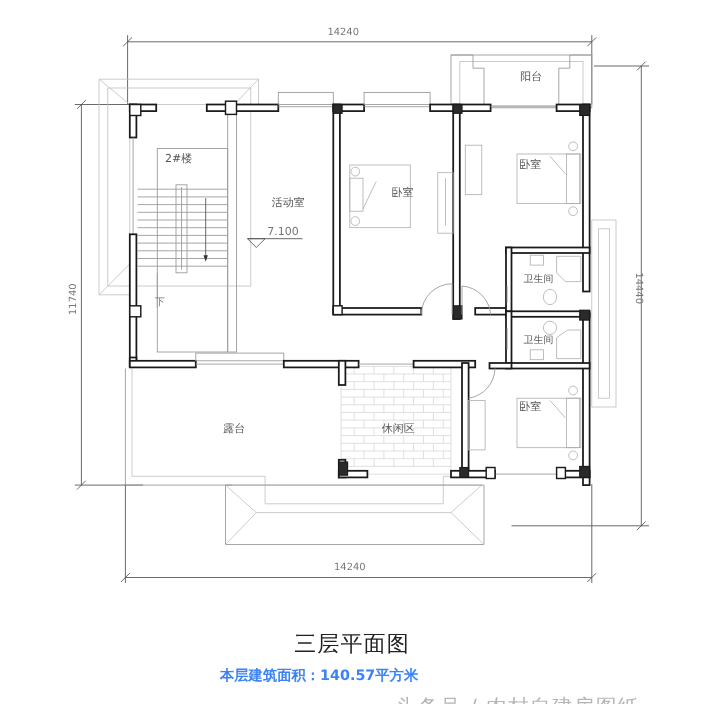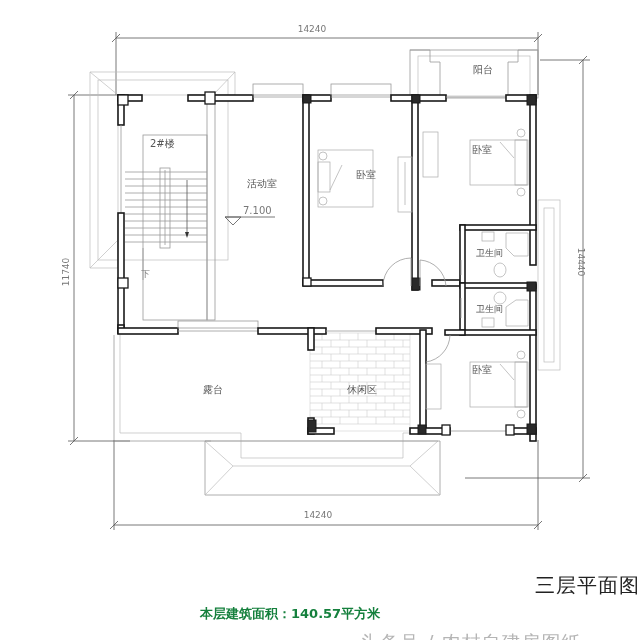--- a/index.html
+++ b/index.html
@@ -9,26 +9,26 @@
   .thin { stroke: #9a9a9a; stroke-width: 0.8; fill: none; }
   .light { stroke: #bcbcbc; stroke-width: 0.7; fill: none; }
   .wall { stroke: #1a1a1a; stroke-width: 1.6; fill: #ffffff; }
   .col { fill: #2a2a2a; stroke: #1a1a1a; stroke-width: 1; }
   .colw { fill: #ffffff; stroke: #1a1a1a; stroke-width: 1.3; }
   .dim { stroke: #555; stroke-width: 0.8; fill: none; }
   .dimtxt { font-family: "DejaVu Sans", sans-serif; font-size: 9px; fill: #777; }
   .roomtxt { font-family: "DejaVu Sans", sans-serif; font-size: 10px; fill: #555; }
   .furn { stroke: #aaa; stroke-width: 0.7; fill: none; }
   .tile { stroke: #cfcfcf; stroke-width: 0.6; fill: none; }
-  .title { position: absolute; left: 0; width: 640px; text-align: right;
+  .title { position: absolute; left: 0; width: 640px; text-align: center;
            top: 572px; font-family: "DejaVu Sans", sans-serif; font-size: 20px;
            color: #222; letter-spacing: 1px; }
   .area { position: absolute; left: 200px; top: 605px;
           font-family: "DejaVu Sans", sans-serif; font-size: 13px; font-weight: bold;
-          color: #15803d; white-space: nowrap; }
+          color: #3b82f6; white-space: nowrap; }
   .watermark { position: absolute; left: 360px; top: 600px;
                font-family: "DejaVu Sans", sans-serif; font-size: 19px;
                color: rgba(120,120,120,0.55); white-space: nowrap; letter-spacing: 1px; margin-top: 30px; }
 </style>
 </head>
 <body>
 
 <svg width="640" height="640" viewBox="0 0 640 640">
 
   <g>

